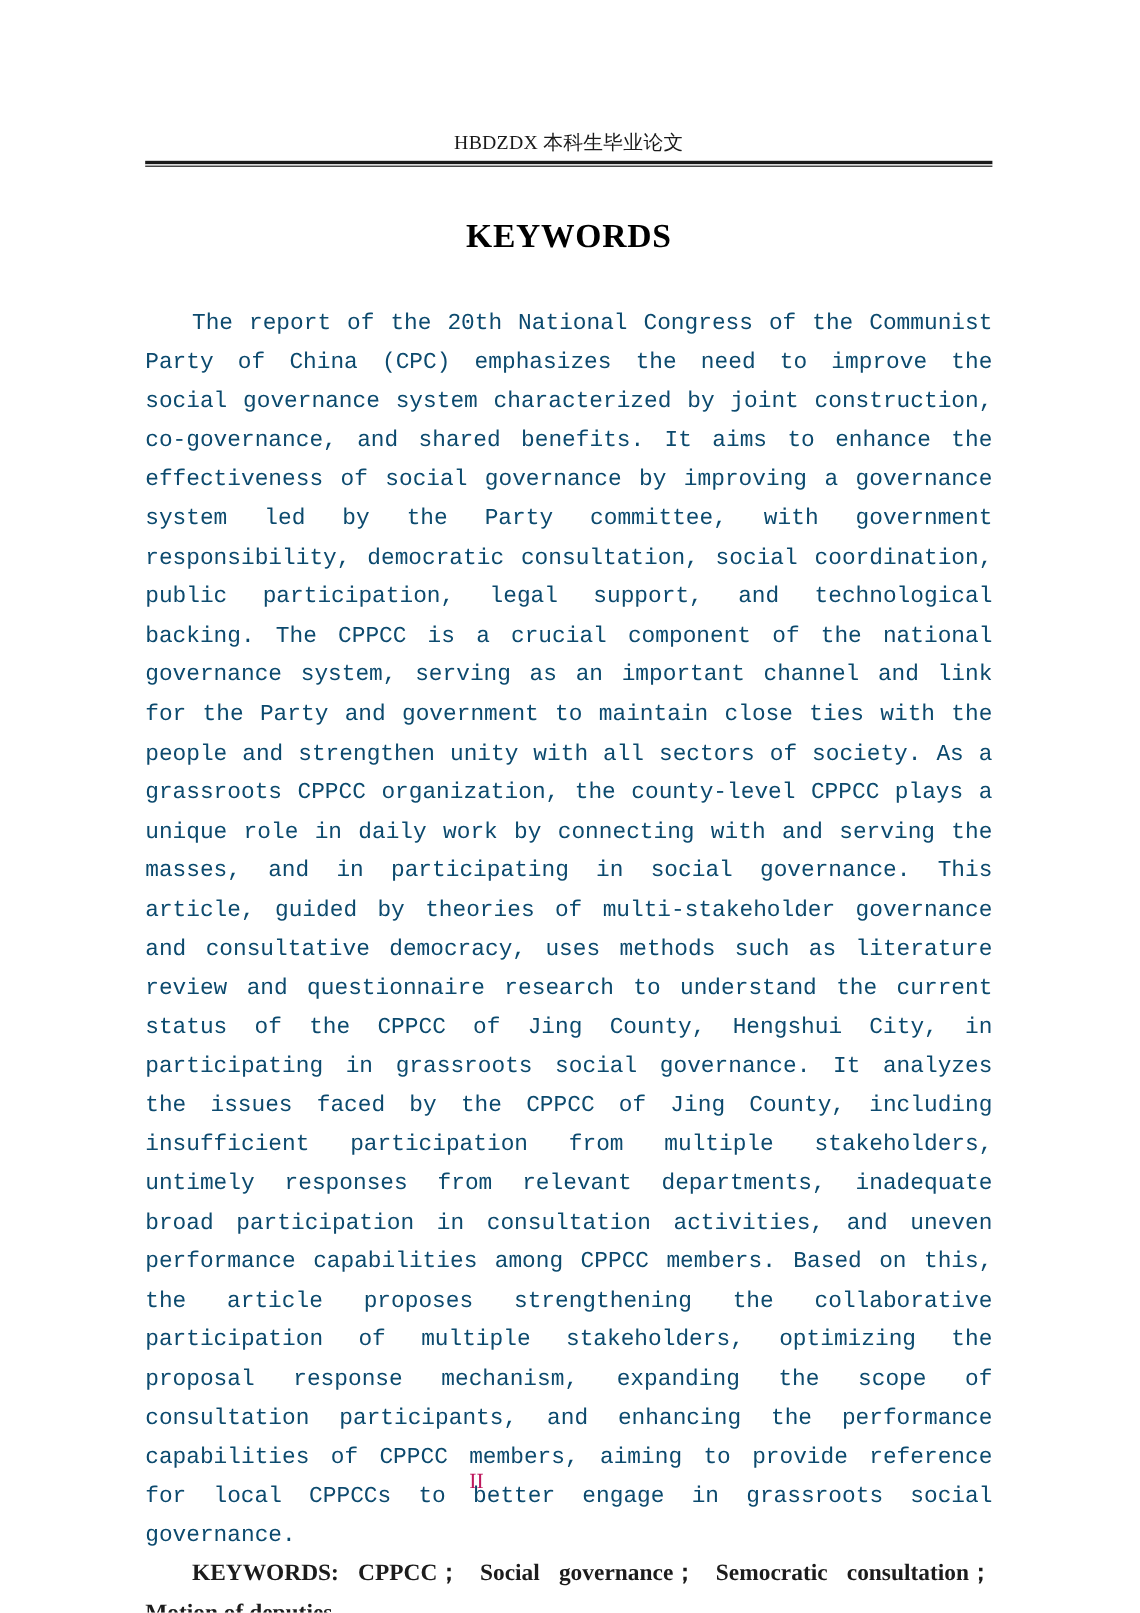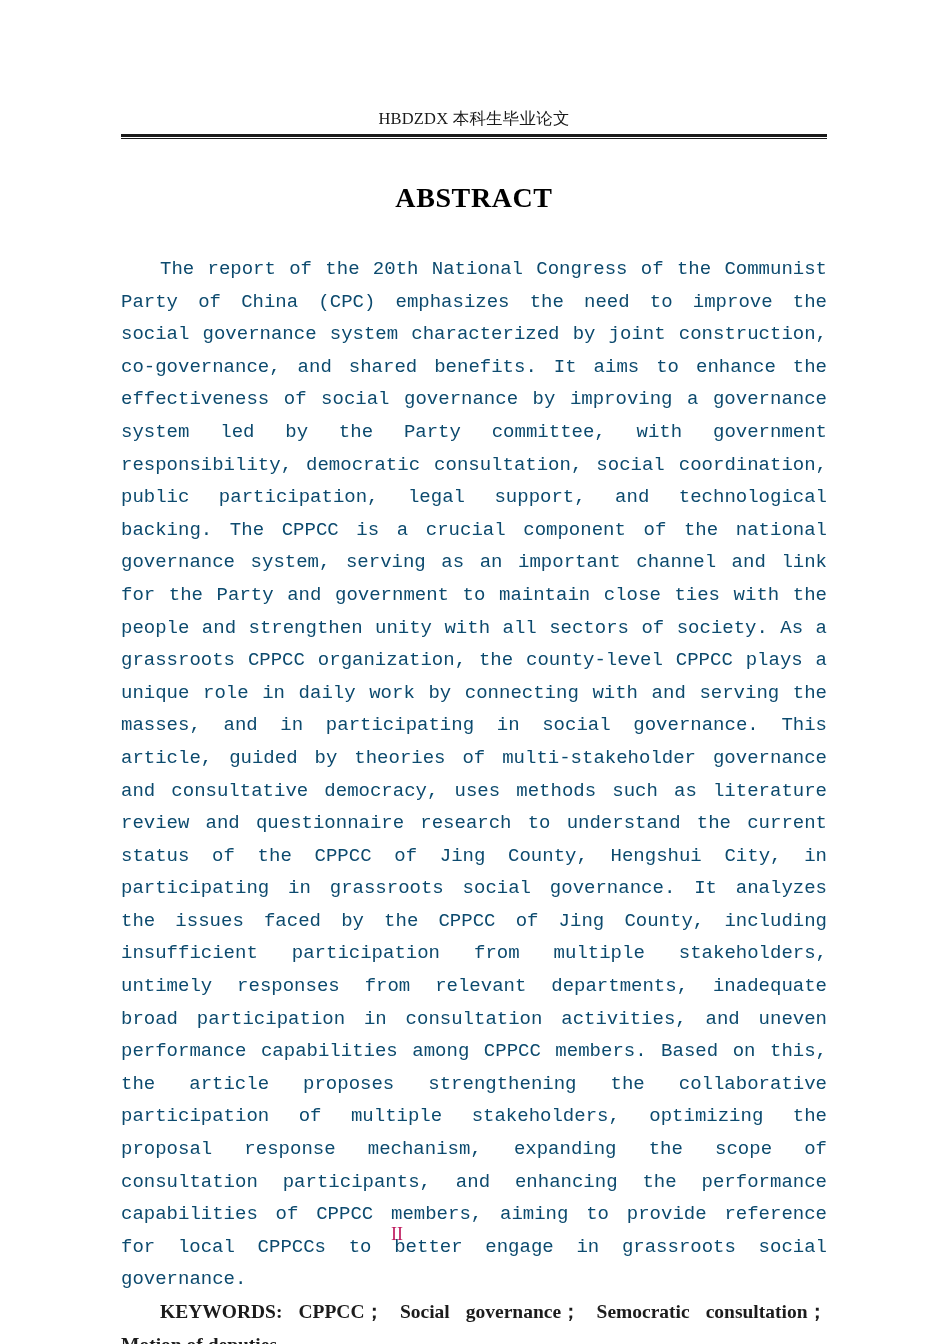--- a/index.html
+++ b/index.html
@@ -134,21 +134,21 @@
     <div class="header-title">HBDZDX 本科生毕业论文</div>
     <div class="header-rule">
       <div class="rule-thick"></div>
       <div class="rule-gap"></div>
       <div class="rule-thin"></div>
     </div>
   </div>
 
   <div class="content">
 
-    <h1 class="section-title">ABSTRACT</h1>
+    <h1 class="section-title">KEYWORDS</h1>
 
     <p class="abstract-body"><span class="indent"></span><span>The report of the 20th National Congress of the Communist Party of China (CPC) emphasizes the need to improve the social governance system characterized by joint construction, co-governance, and shared benefits. It aims to enhance the effectiveness of social governance by improving a governance system led by the Party committee, with government responsibility, democratic consultation, social coordination, public participation, legal support, and technological backing. The CPPCC is a crucial component of the national governance system, serving as an important channel and link for the Party and government to maintain close ties with the people and strengthen unity with all sectors of society. As a grassroots CPPCC organization, the county-level CPPCC plays a unique role in daily work by connecting with and serving the masses, and in participating in social governance. This article, guided by theories of multi-stakeholder governance and consultative democracy, uses methods such as literature review and questionnaire research to understand the current status of the CPPCC of Jing County, Hengshui City, in participating in grassroots social governance. It analyzes the issues faced by the CPPCC of Jing County, including insufficient participation from multiple stakeholders, untimely responses from relevant departments, inadequate broad participation in consultation activities, and uneven performance capabilities among CPPCC members. Based on this, the article proposes strengthening the collaborative participation of multiple stakeholders, optimizing the proposal response mechanism, expanding the scope of consultation participants, and enhancing the performance capabilities of CPPCC members, aiming to provide reference for local CPPCCs to better engage in grassroots social governance.</span></p>
 
     <p class="keywords"><span class="indent"></span><span>KEYWORDS: CPPCC； Social governance； Semocratic consultation； Motion of deputies</span></p>
 
   </div>
 
   <div class="footer">
     <span>II</span>
   </div>

